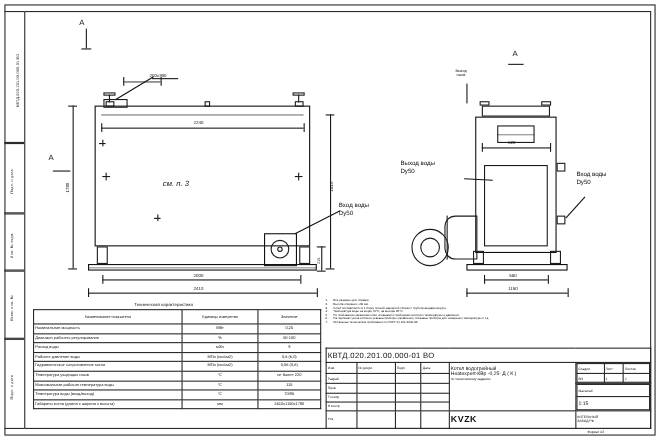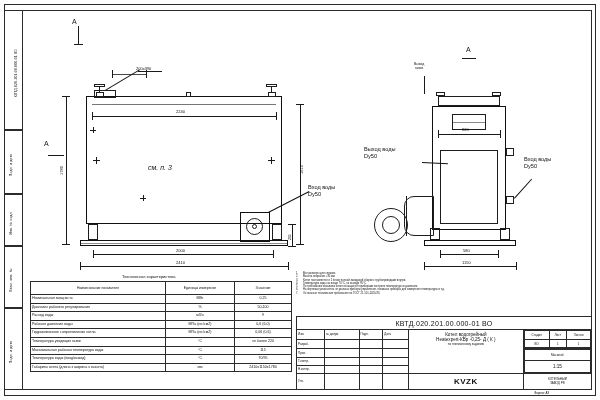--- a/index.html
+++ b/index.html
@@ -25,21 +25,21 @@
   .notes{position:absolute;left:296px;top:272px;width:232px;font-size:2.7px;line-height:3.3px;color:#111;}
   .notes div{display:flex;gap:2px;}
   .notes i{font-style:normal;width:5px;flex:none;}
   
   #tb{position:absolute;left:296px;top:316px;width:296px;height:74px;}
   #tb table{width:100%;height:100%;font-size:3.4px;color:#111;}
   #tb td{border:1px solid #2b2b2b;padding:0 1px;vertical-align:middle;}
   .big{font-size:7px;letter-spacing:.3px;}
   .mid{font-size:4.6px;}
   .sm{font-size:3px;}
-  .c{text-align:center;}
+  .c{text-align:left;}
   .logo{font-weight:bold;font-size:8px;letter-spacing:.5px;}
   .ital{font-style:italic;}
 </style>
 </head>
 <body>
 
 <div id="sheet">
 
   <div class="border-outer"></div>
   <div class="border-inner"></div>

